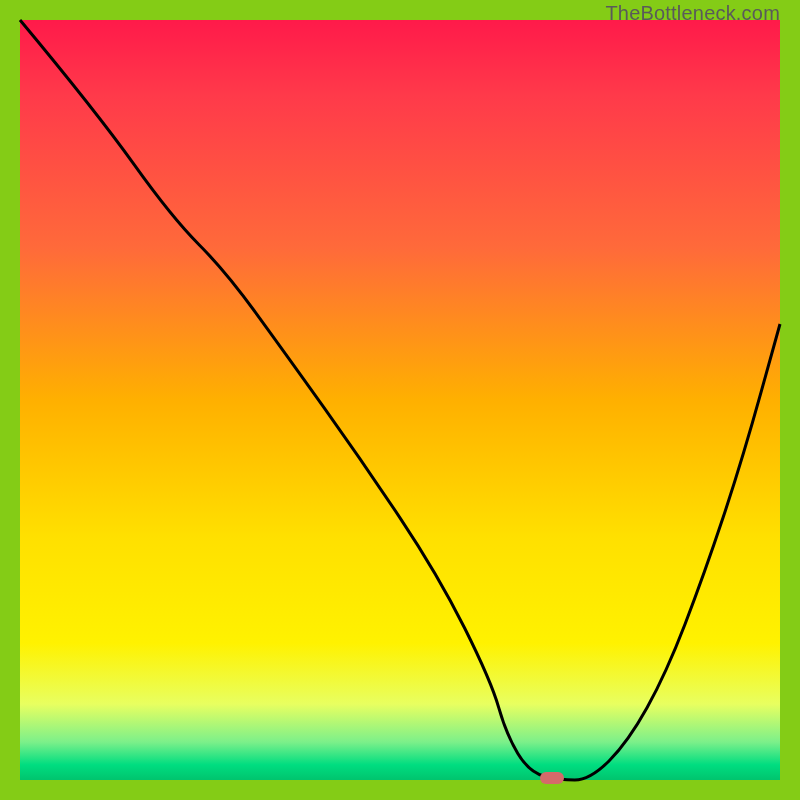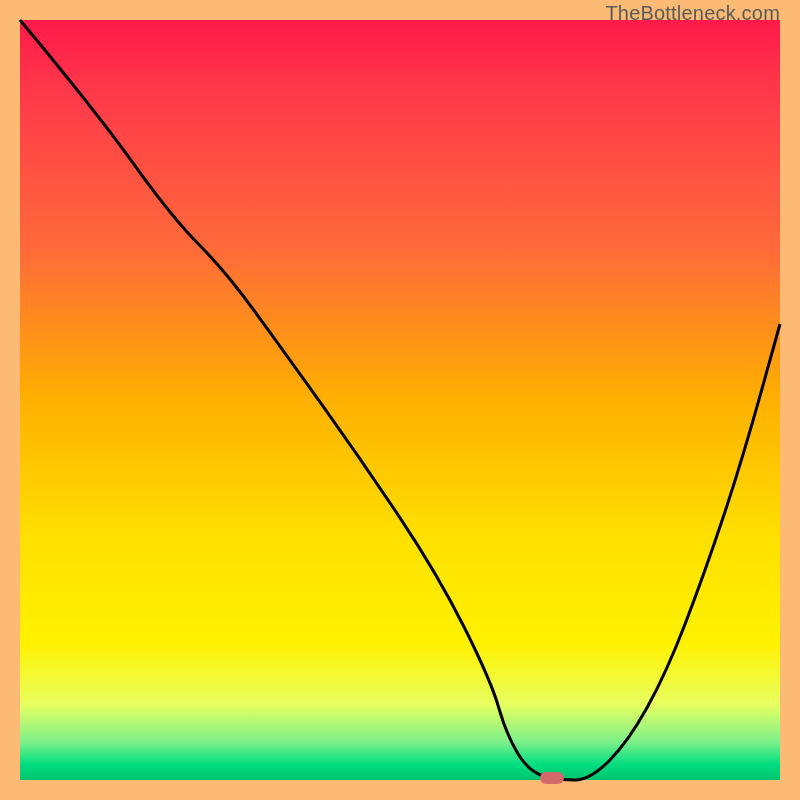--- a/index.html
+++ b/index.html
@@ -10,21 +10,21 @@
     background: #000;
     overflow: hidden;
     font-family: Arial, Helvetica, sans-serif;
   }
   .frame {
     position: absolute;
     left: 0;
     top: 0;
     width: 800px;
     height: 800px;
-    background: #fdba74;
+    background: #84cc16;
   }
   .plot-area {
     position: absolute;
     left: 20px;
     top: 20px;
     width: 760px;
     height: 760px;
     
     background: linear-gradient(
       to bottom,

